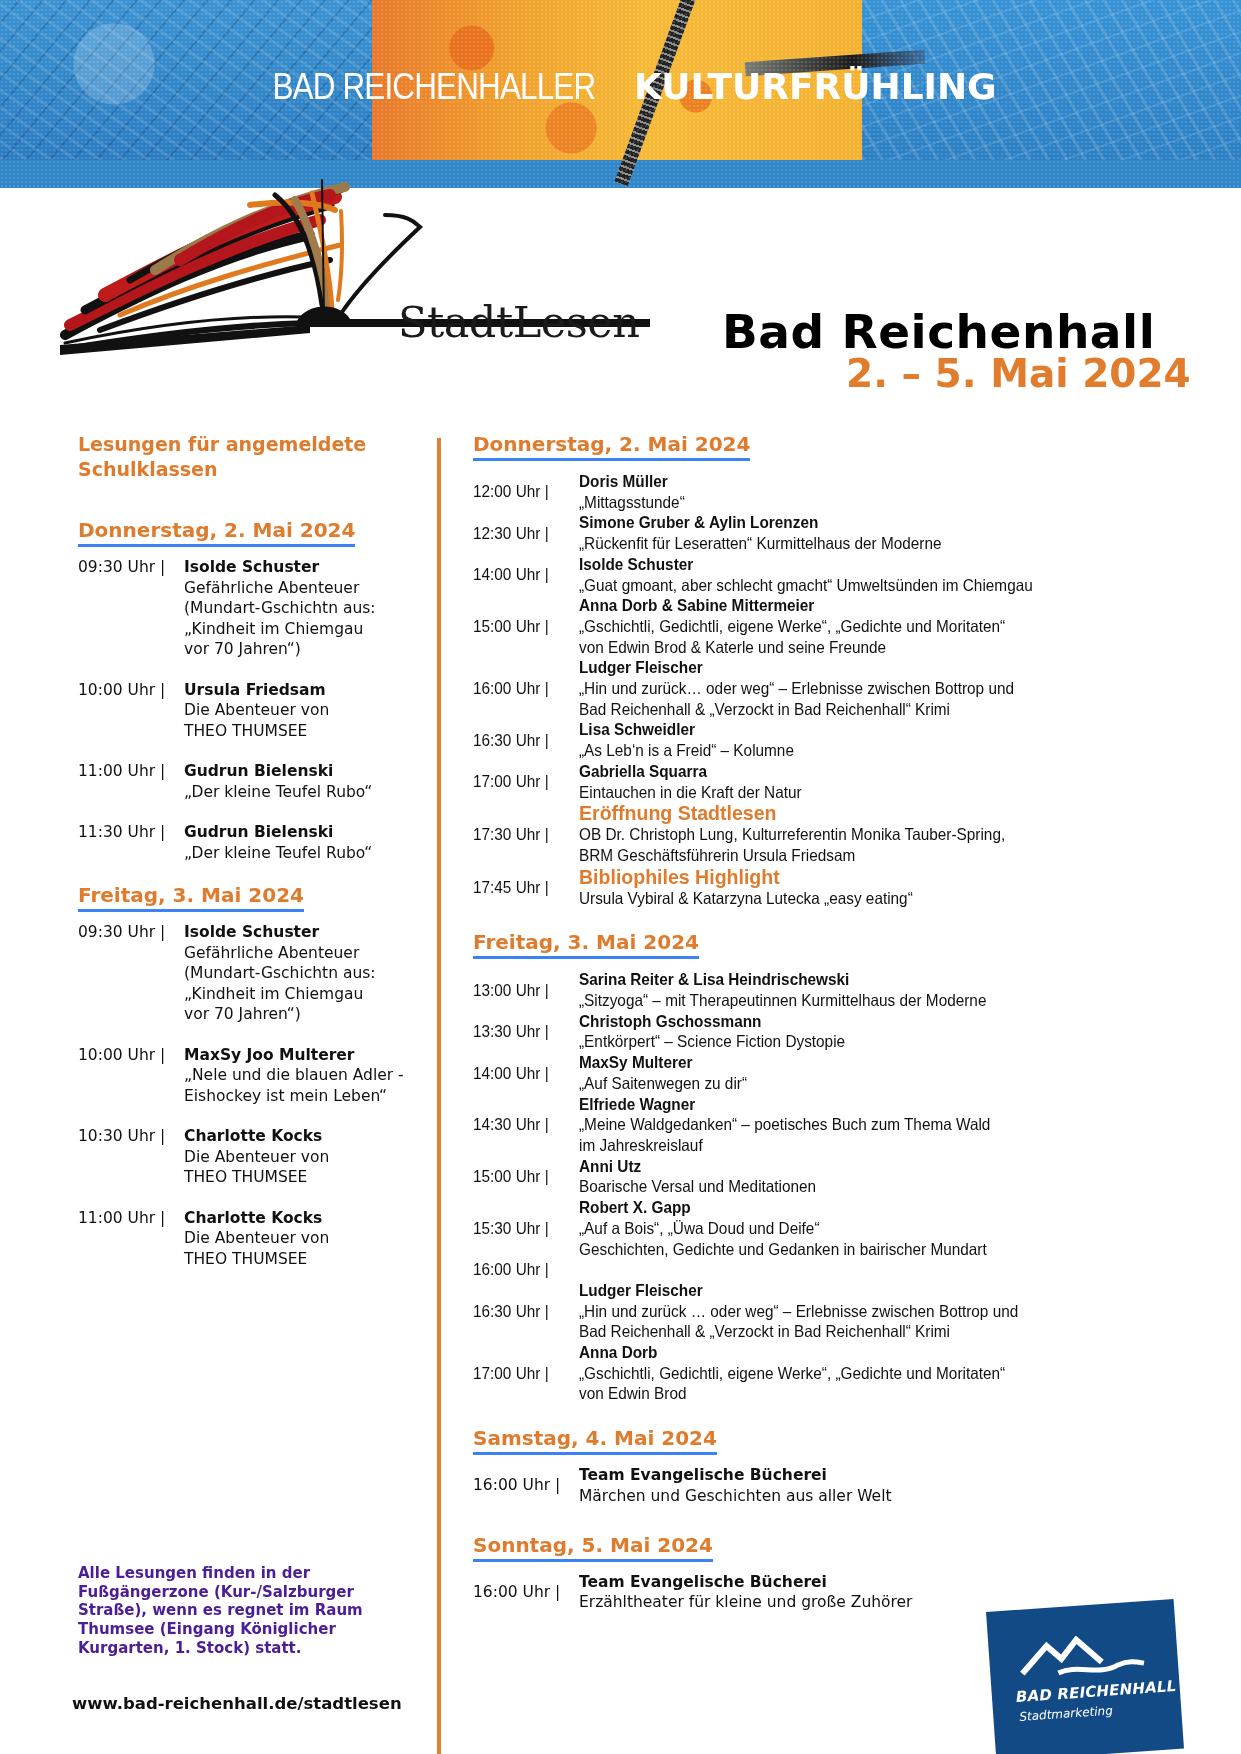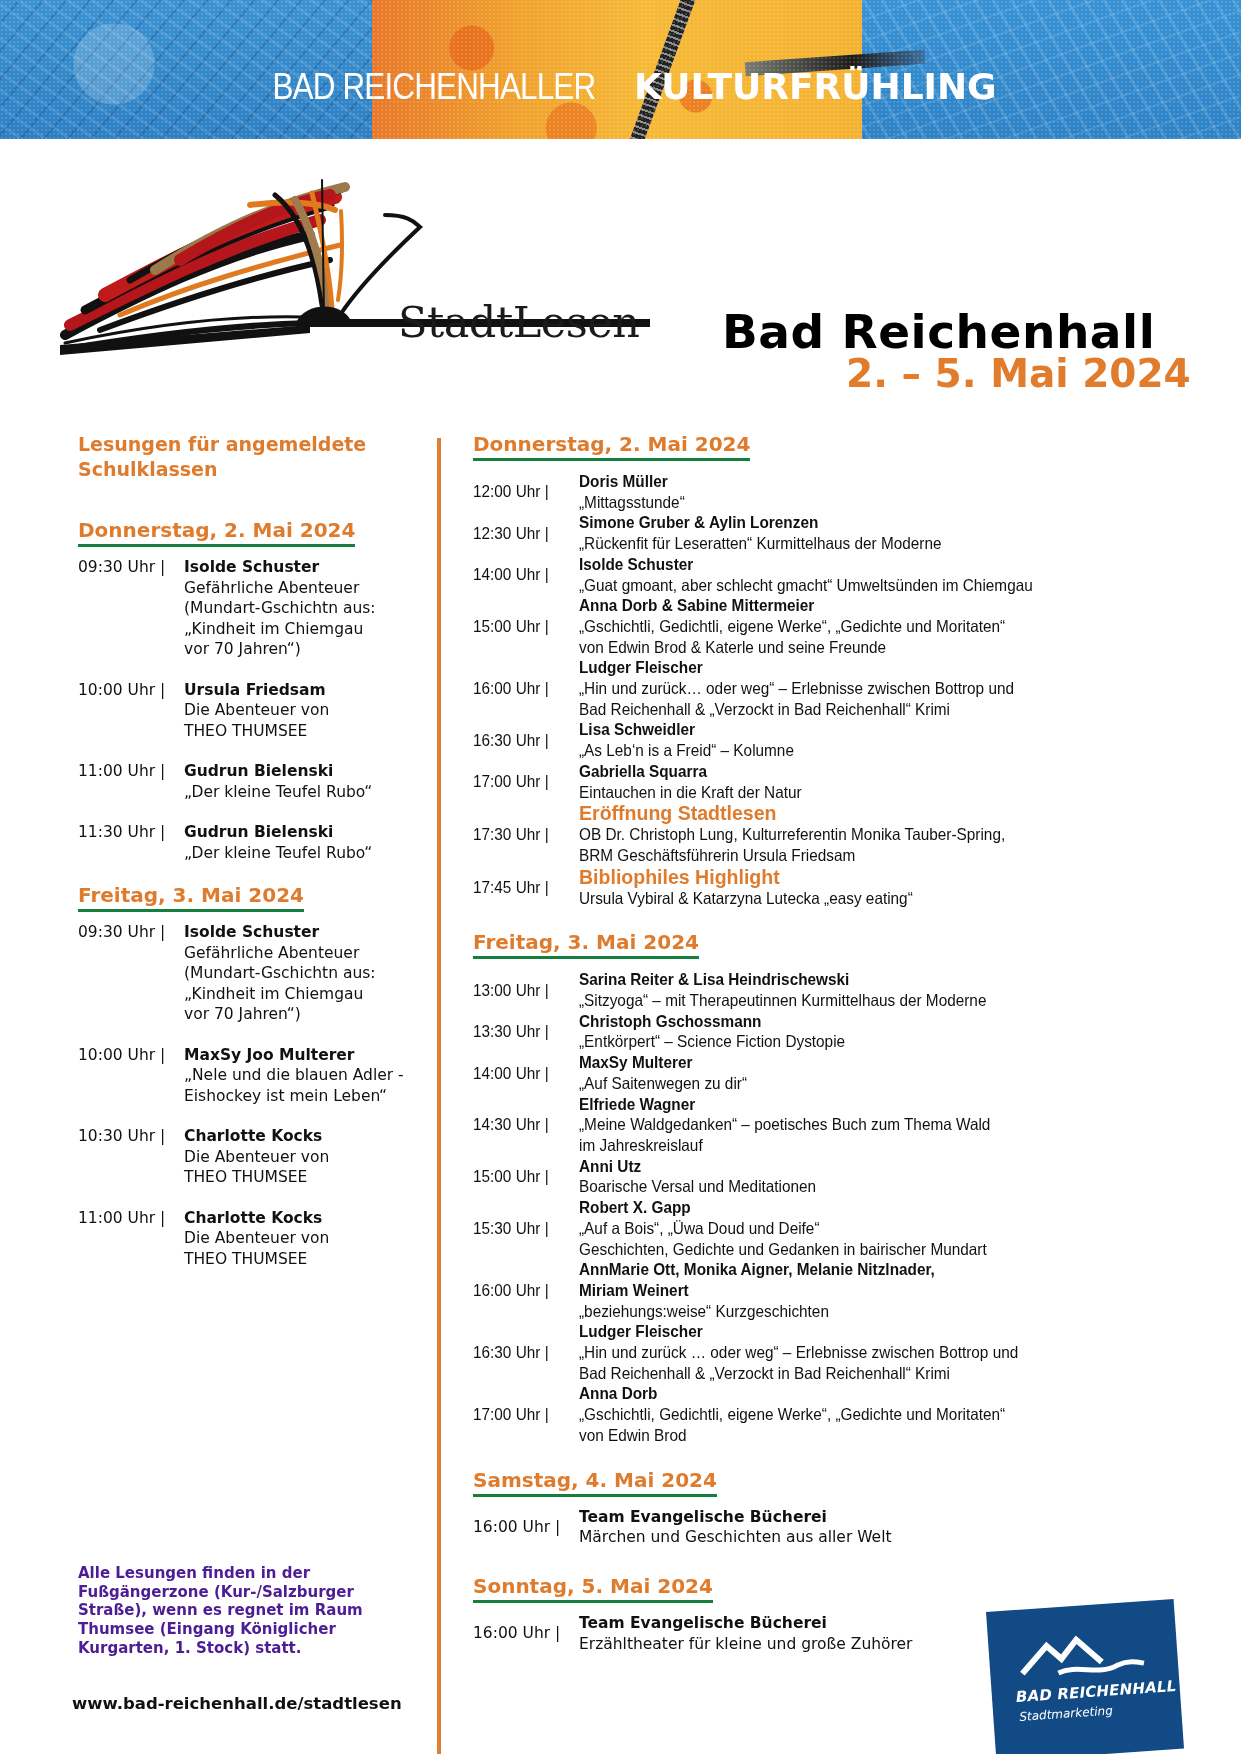--- a/index.html
+++ b/index.html
@@ -1,21 +1,21 @@
 <!DOCTYPE html>
 <html><head>
 <meta charset="utf-8">
 <style>
   * { box-sizing: border-box; margin: 0; padding: 0; }
   html, body { width: 1241px; height: 1754px; background: #ffffff; overflow: hidden; }
   body { position: relative; font-family: "DejaVu Sans", sans-serif; color: #111; }
 
   
   .banner {
-    position: absolute; left: 0; top: 0; width: 1241px; height: 139px; overflow: hidden;
+    position: absolute; left: 0; top: 0; width: 1241px; height: 188px; overflow: hidden;
     background: #2f86c8;
   }
   .banner .bg-blue-l {
     position: absolute; left: 0; top: 0; width: 380px; height: 160px;
     background:
       radial-gradient(circle at 30% 40%, rgba(255,255,255,.18) 0 40px, transparent 41px),
       repeating-linear-gradient(35deg, rgba(255,255,255,.10) 0 3px, transparent 3px 14px),
       repeating-linear-gradient(-50deg, rgba(10,60,120,.25) 0 2px, transparent 2px 18px),
       linear-gradient(180deg, #3a92d2, #2a7cc0);
   }
@@ -71,21 +71,21 @@
   }
   .date-title {
     position: absolute; left: 846px; top: 351px; font-size: 39px; font-weight: 700; color: #e07c2c;
     font-family: "DejaVu Sans", sans-serif;
   }
 
   
   .vdivider { position: absolute; left: 437px; top: 438px; width: 4px; height: 1316px; background: #df7f33; }
   .day-head {
     display: inline-block; font-weight: 700; color: #df7b2c; font-size: 20px;
-    border-bottom: 3px solid #15803d; padding-bottom: 2px; margin-bottom: 10px;
+    border-bottom: 3px solid #3b82f6; padding-bottom: 2px; margin-bottom: 10px;
     font-family: "DejaVu Sans", sans-serif;
   }
 
   
   .left-col { position: absolute; left: 78px; top: 432px; width: 350px; }
   .left-intro { font-size: 19px; font-weight: 700; color: #df7b2c; line-height: 25px; margin-bottom: 36px; }
   .left-section { margin-bottom: 20px; }
   .left-row { display: flex; font-size: 15.5px; line-height: 20.5px; margin-bottom: 20px; }
   .left-row .time { width: 106px; flex-shrink: 0; white-space: nowrap; }
   .left-row .body { flex: 1; }
@@ -376,25 +376,20 @@
       <div class="r-row">
         <div class="time">15:30 Uhr |</div>
         <div class="body">
           <div class="name line">Robert X. Gapp</div>
           <div class="line">„Auf a Bois“, „Üwa Doud und Deife“</div>
           <div class="line">Geschichten, Gedichte und Gedanken in bairischer Mundart</div>
         </div>
       </div>
       <div class="r-row">
         <div class="time">16:00 Uhr |</div>
-        <div class="body">
-          <div class="name line">AnnMarie Ott, Monika Aigner, Melanie Nitzlnader,</div>
-          <div class="name line">Miriam Weinert</div>
-          <div class="line">„beziehungs:weise“ Kurzgeschichten</div>
-        </div>
       </div>
       <div class="r-row">
         <div class="time">16:30 Uhr |</div>
         <div class="body">
           <div class="name line">Ludger Fleischer</div>
           <div class="line">„Hin und zurück … oder weg“ – Erlebnisse zwischen Bottrop und</div>
           <div class="line">Bad Reichenhall &amp; „Verzockt in Bad Reichenhall“ Krimi</div>
         </div>
       </div>
       <div class="r-row">

